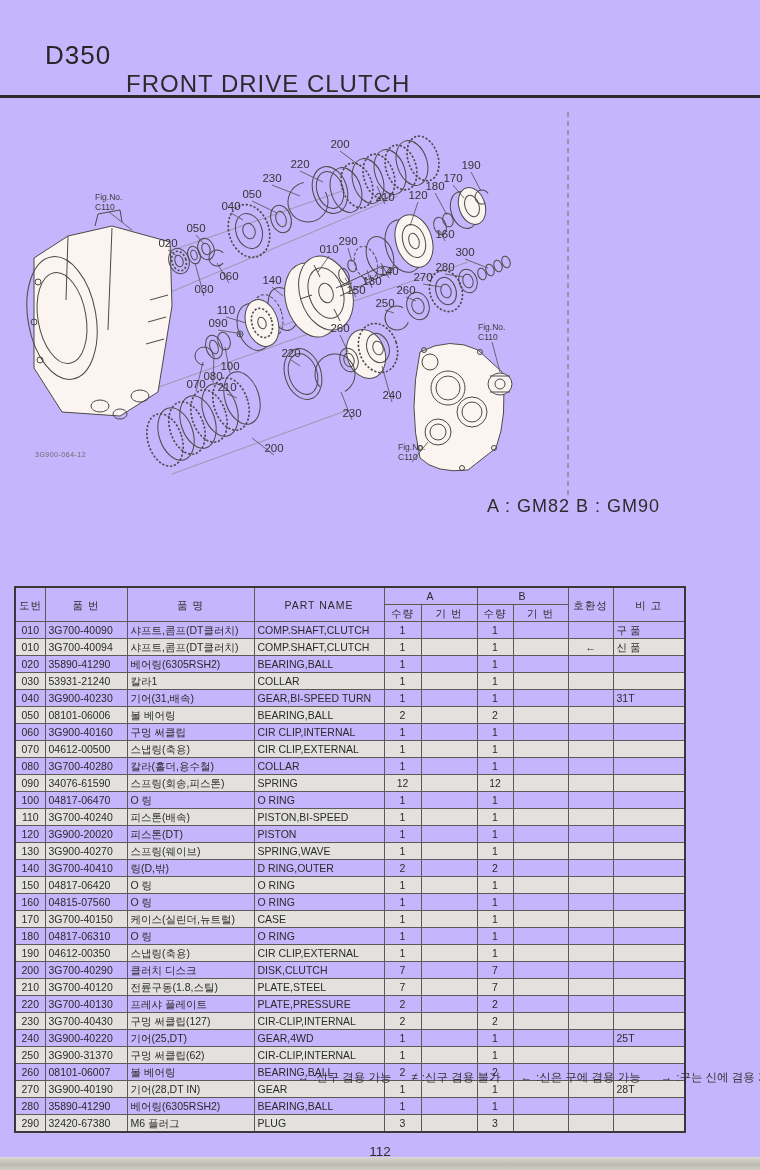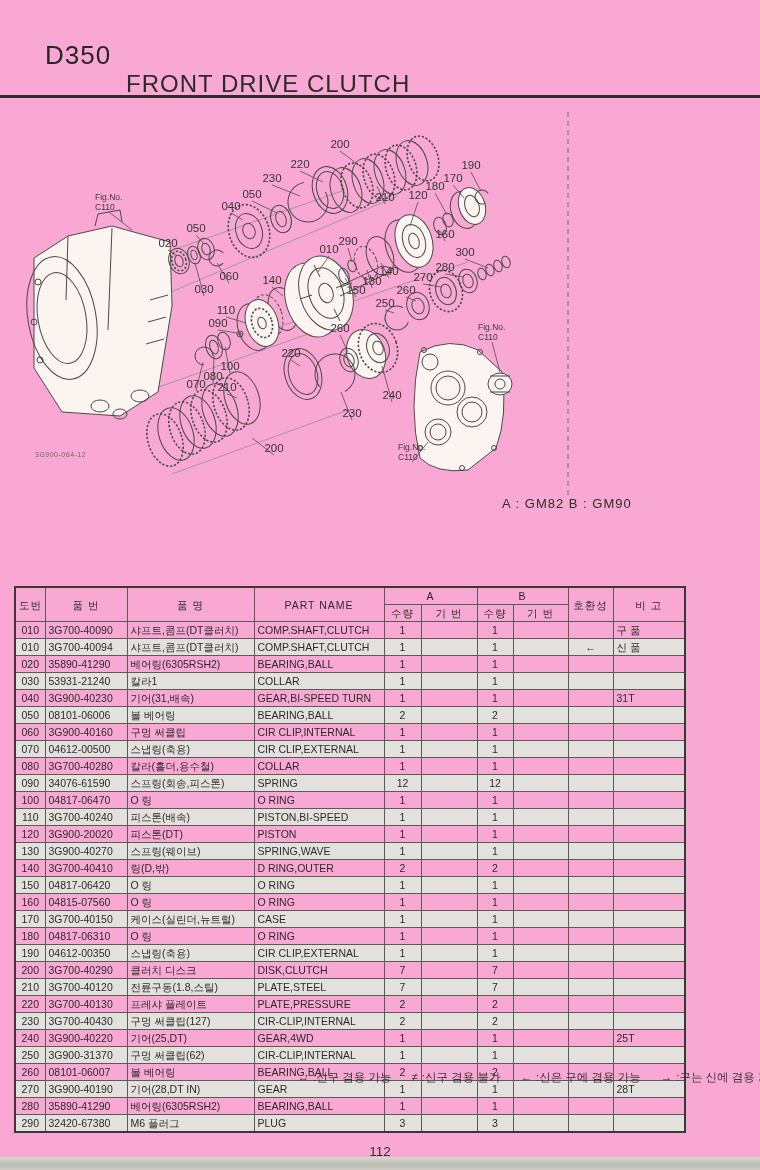--- a/index.html
+++ b/index.html
@@ -1,35 +1,35 @@
 <!DOCTYPE html>
 <html><head>
 <meta charset="utf-8">
 <style>
   html,body{margin:0;padding:0;}
-  .page{position:relative;width:760px;height:1170px;background:#f9a8d4;overflow:hidden;
+  .page{position:relative;width:760px;height:1170px;background:#c4b5fd;overflow:hidden;
         font-family:"Liberation Sans",sans-serif;color:#2d2d2d;}
   
   .code{position:absolute;left:45px;top:40px;font-size:26px;letter-spacing:1px;color:#262626;}
   .title-kr{position:absolute;left:126px;top:38px;font-size:24px;letter-spacing:2px;color:#262626;}
   .title-en{position:absolute;left:126px;top:70px;font-size:24px;letter-spacing:1px;color:#2b2b2b;}
   .rule{position:absolute;left:0;top:95px;width:760px;height:3px;background:#2e2c2a;}
   
   .diagram{position:absolute;left:0;top:100px;}
   .p{stroke:#4a4a48;stroke-width:1;fill:none;}
   .pf{stroke:#4a4a48;stroke-width:1;fill:#fcf4f0;}
   .teeth{stroke:#4a4a48;stroke-width:1.6;fill:none;stroke-dasharray:2.2 1.8;}
   .thin{stroke:#8a8a86;stroke-width:0.7;fill:none;}
   .dash{stroke:#6f6f6b;stroke-width:1;stroke-dasharray:5 4;fill:none;}
   .ldr{stroke:#4f4f4d;stroke-width:0.8;fill:none;}
   .callout{font-size:11.5px;fill:#353533;text-anchor:middle;}
   .figref{font-size:8.5px;fill:#3c3c3a;}
   .diag-code{font-size:7px;fill:#6b6b67;letter-spacing:0.5px;}
   
-  .variant{position:absolute;left:502px;top:496px;font-size:13px;color:#2d2d2b;letter-spacing:1px;}
+  .variant{position:absolute;left:487px;top:496px;font-size:18px;color:#2d2d2b;letter-spacing:1px;}
   
   .parts{position:absolute;left:14px;top:542px;width:672px;border-collapse:collapse;
          font-size:10.5px;color:#2b2b29;table-layout:fixed;margin-top:44px;}
   .parts th,.parts td{border:1px solid #5c5a57;padding:0 3px;height:16px;line-height:12px;
          overflow:hidden;white-space:nowrap;font-weight:normal;}
   .parts{border:2px solid #3a3836;}
   .parts thead th{text-align:center;letter-spacing:1px;}
   .parts td{text-align:left;}
   .parts td:nth-child(1){text-align:center;padding:0 1px;}
   .parts td:nth-child(5),.parts td:nth-child(7){text-align:center;}

